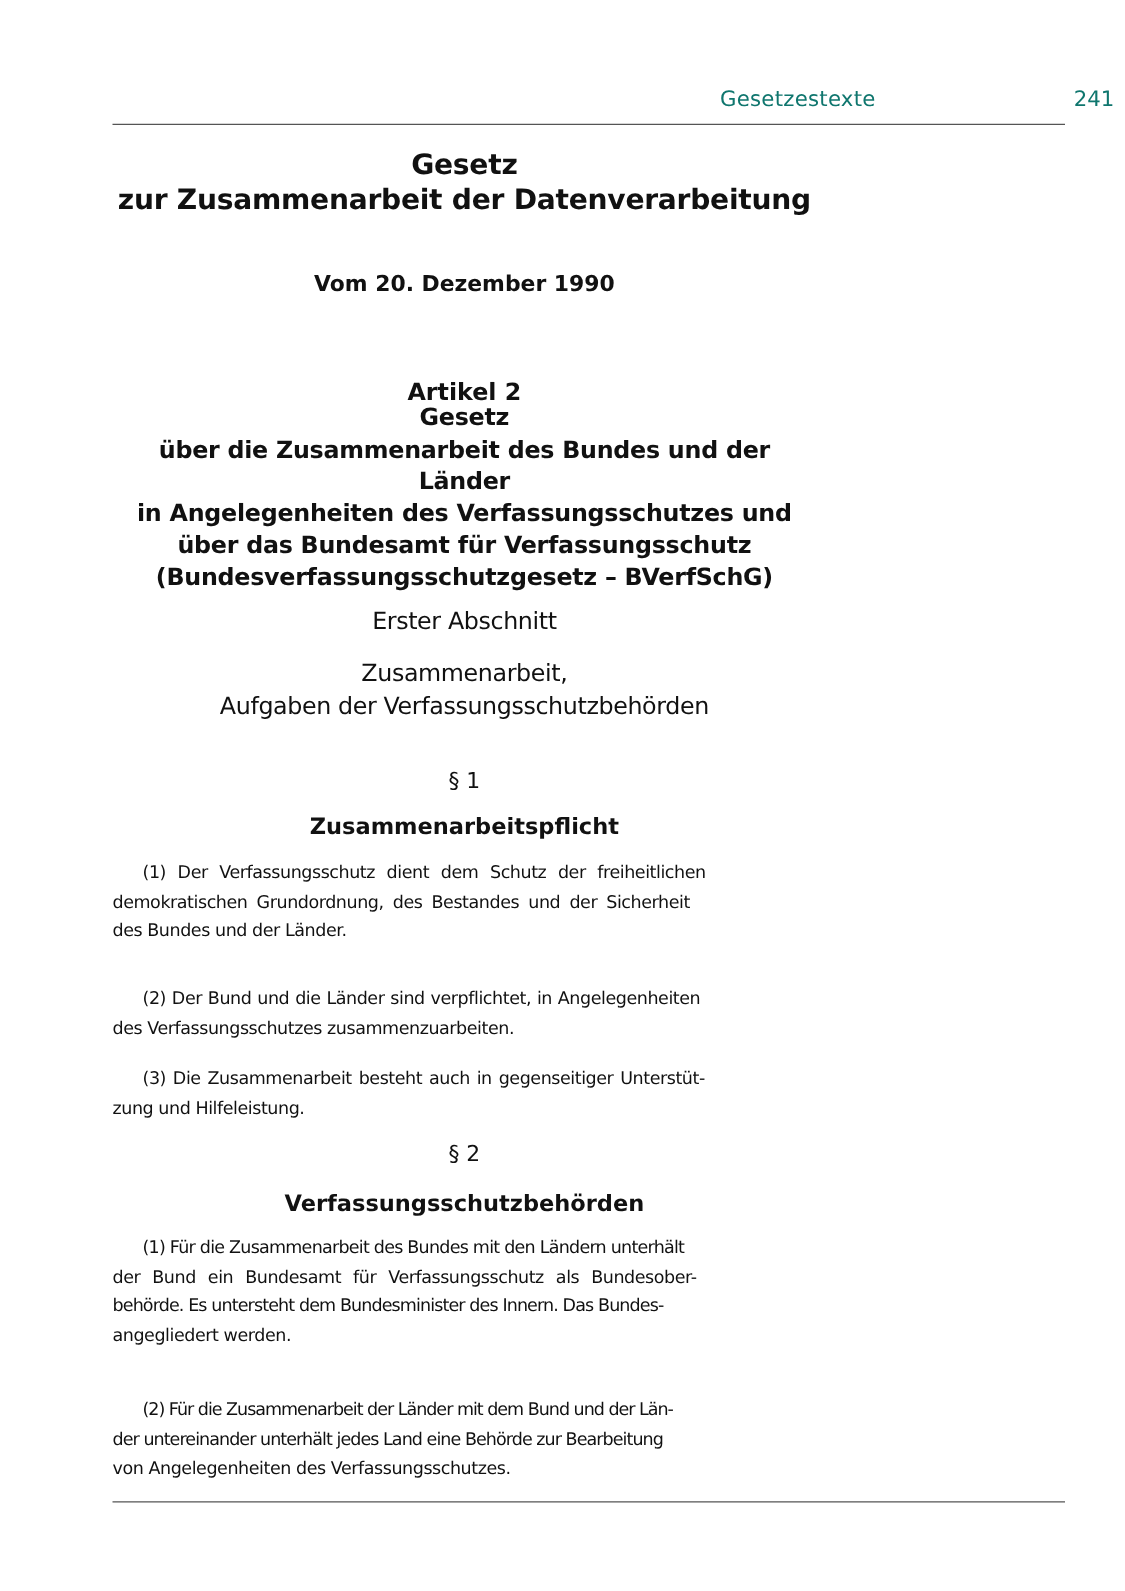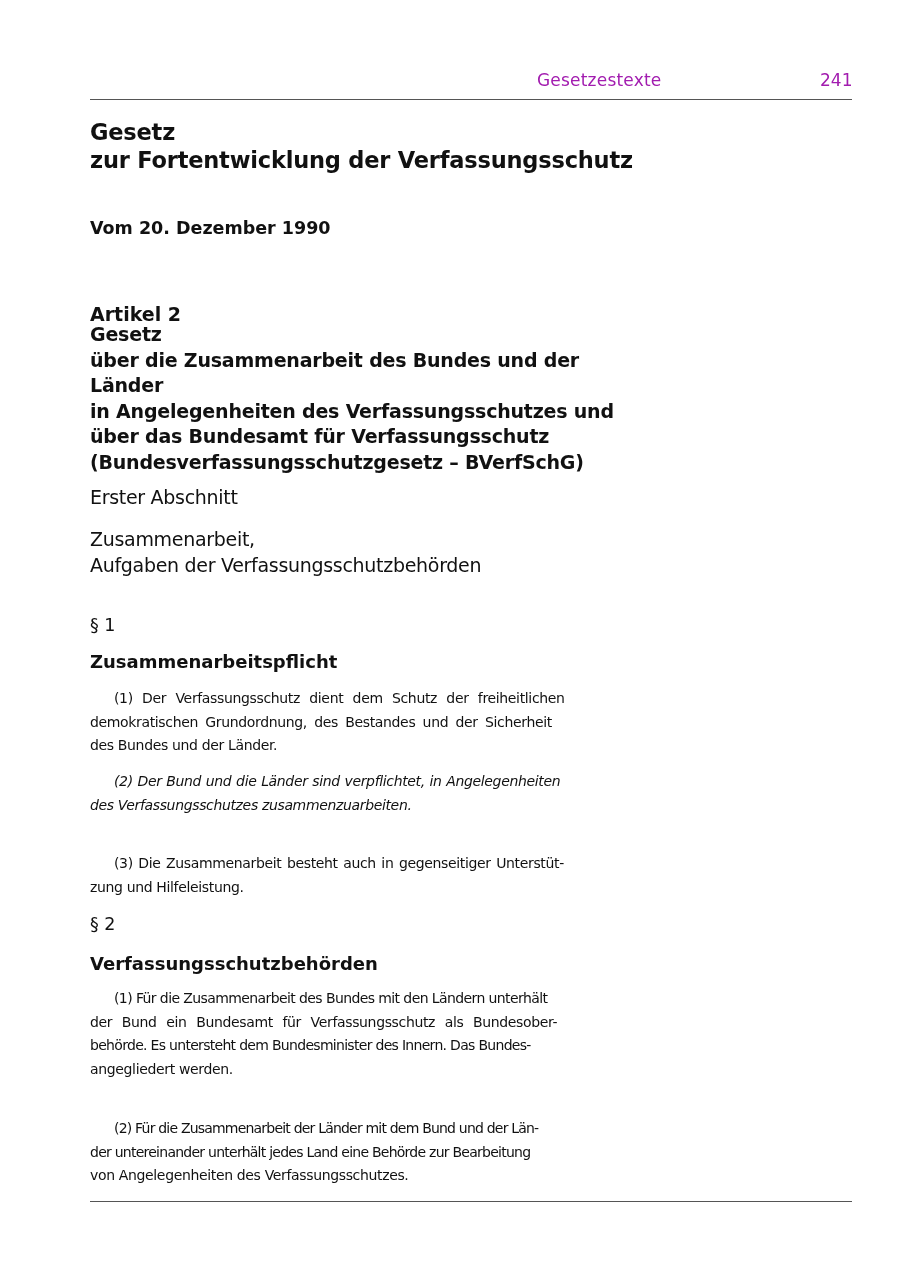--- a/index.html
+++ b/index.html
@@ -1,57 +1,57 @@
 <!DOCTYPE html>
 <html><head>
 <meta charset="utf-8">
 <style>
   html, body { margin: 0; padding: 0; background: #ffffff; }
   body { width: 900px; height: 1273px; position: relative; overflow: hidden;
          font-family: "DejaVu Sans", sans-serif; color: #111111; }
-  .header-text { position: absolute; top: 70px; font-size: 17px; color: #a21caf; }
+  .header-text { position: absolute; top: 70px; font-size: 17px; color: #0f766e; margin-left: 39px; }
   .running-title { left: 537px; letter-spacing: 0.2px; }
   .page-number { left: 820px; }
   .rule { position: absolute; left: 90px; width: 762px; height: 1px; background: #555; }
   .rule-top { top: 99px; }
   .rule-bottom { top: 1201px; }
   .col { position: absolute; left: 90px; width: 563px; }
-  .center { text-align: left; }
+  .center { text-align: center; }
   .title-block { top: 118px; font-size: 22.5px; font-weight: bold; line-height: 28px; letter-spacing: -0.2px; }
   .date { top: 218px; font-size: 17.5px; font-weight: bold; }
   .article { top: 283px; font-size: 19px; font-weight: bold; margin-top: 20px; }
   .subtitle-block { top: 322px; font-size: 19px; font-weight: bold; line-height: 25.5px; letter-spacing: -0.2px; }
   .chapter { top: 486px; font-size: 19px; letter-spacing: -0.3px; }
   .chapter-sub { top: 527px; font-size: 19px; line-height: 25.5px; letter-spacing: -0.3px; }
   .para-mark { font-size: 17.5px; }
   .para-title { font-size: 18px; font-weight: bold; }
   .pm1 { top: 615px; }
   .pt1 { top: 651px; }
   .pm2 { top: 914px; }
   .pt2 { top: 953px; }
   .body-p { position: absolute; left: 90px; width: 563px; font-size: 14px; line-height: 23.5px;
             text-align: justify; text-align-last: left; letter-spacing: -0.35px; }
   .body-p .line { display: block; height: 23.5px; white-space: nowrap; }
   .indent { padding-left: 24px; }
   .p1-1 { top: 687px; }
-  .p1-2 { top: 770px; font-style: italic; }
+  .p1-2 { top: 788px; }
   .p1-3 { top: 852px; }
   .p2-1 { top: 987px; }
   .p2-2 { top: 1117px; }
 </style>
 </head>
 <body>
 
 <div class="header-text running-title">Gesetzestexte</div>
 <div class="header-text page-number">241</div>
 <div class="rule rule-top"></div>
 
 <div class="col center title-block">
   <div>Gesetz</div>
-  <div>zur Fortentwicklung der Verfassungsschutz</div>
+  <div>zur Zusammenarbeit der Datenverarbeitung</div>
 </div>
 <div class="col center date">Vom 20. Dezember 1990</div>
 
 <div class="col center article">Artikel 2</div>
 <div class="col center subtitle-block">
   <div>Gesetz</div>
   <div>über die Zusammenarbeit des Bundes und der Länder</div>
   <div>in Angelegenheiten des Verfassungsschutzes und</div>
   <div>über das Bundesamt für Verfassungsschutz</div>
   <div>(Bundesverfassungsschutzgesetz – BVerfSchG)</div>

